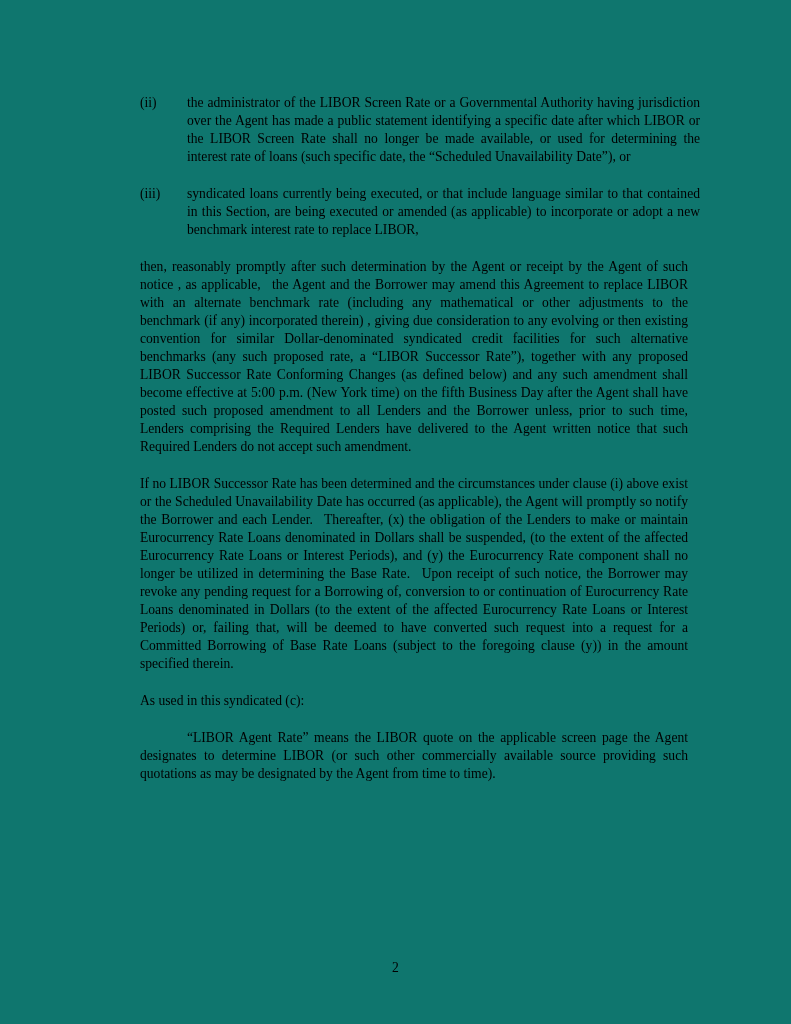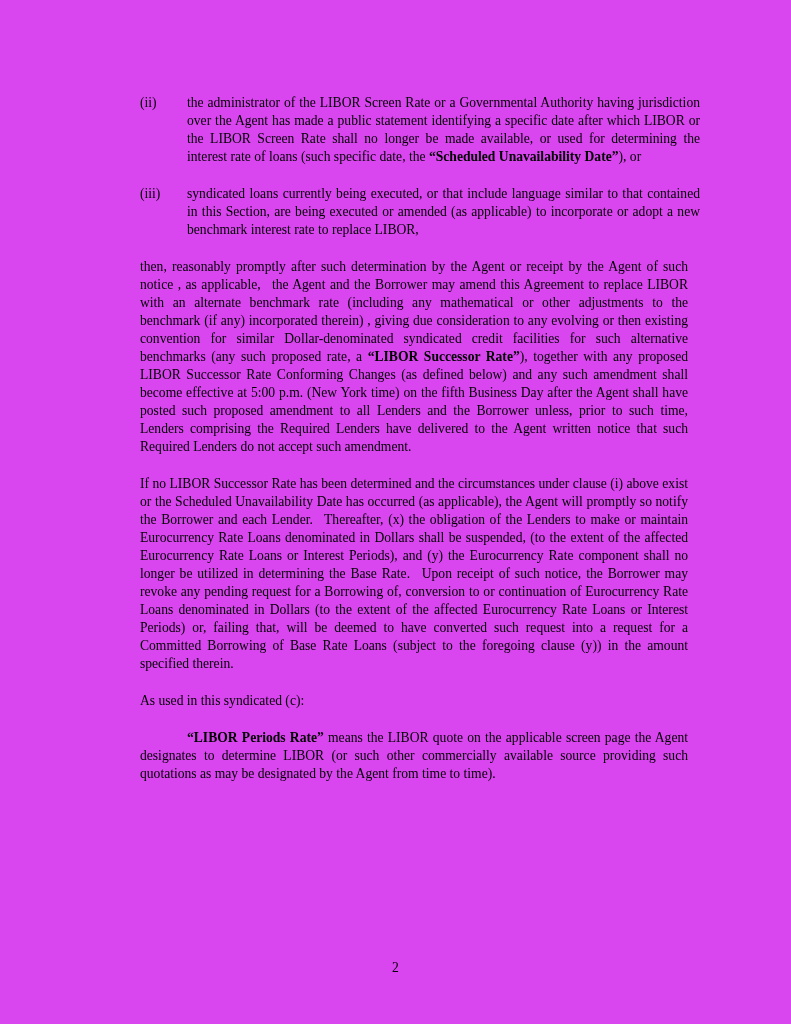--- a/index.html
+++ b/index.html
@@ -4,21 +4,21 @@
 <style>
   html, body {
     margin: 0;
     padding: 0;
     background: #ffffff;
   }
   .page {
     position: relative;
     width: 791px;
     height: 1024px;
-    background: #d946ef;
+    background: #0f766e;
     font-family: "Liberation Serif", "DejaVu Serif", serif;
     font-size: 13.6px;
     line-height: 18px;
     color: #000000;
     overflow: hidden;
   }
   .content {
     position: absolute;
     left: 140px;
     top: 94px;
@@ -40,21 +40,21 @@
     margin: 0 12px 19px 0;
     text-align: justify;
   }
   .para:last-child {
     margin-bottom: 0;
   }
   .first-indent {
     text-indent: 47px;
   }
   b {
-    font-weight: bold;
+    font-weight: normal;
   }
   .page-number {
     position: absolute;
     top: 959px;
     left: 0;
     width: 100%;
     text-align: center;
     font-family: "Liberation Serif", "DejaVu Serif", serif;
     font-size: 13.6px;
     color: #000000;
@@ -76,18 +76,18 @@
       <div class="clause-text">syndicated loans currently being executed, or that include language similar to that contained in this Section, are being executed or amended (as applicable) to incorporate or adopt a new benchmark interest rate to replace LIBOR,</div>
     </section>
 
     <p class="para">then, reasonably promptly after such determination by the Agent or receipt by the Agent of such notice , as applicable,  the Agent and the Borrower may amend this Agreement to replace LIBOR with an alternate benchmark rate (including any mathematical or other adjustments to the benchmark (if any) incorporated therein) , giving due consideration to any evolving or then existing convention for similar Dollar-denominated syndicated credit facilities for such alternative benchmarks (any such proposed rate, a <b>“LIBOR Successor Rate”</b>), together with any proposed LIBOR Successor Rate Conforming Changes (as defined below) and any such amendment shall become effective at 5:00 p.m. (New York time) on the fifth Business Day after the Agent shall have posted such proposed amendment to all Lenders and the Borrower unless, prior to such time, Lenders comprising the Required Lenders have delivered to the Agent written notice that such Required Lenders do not accept such amendment.</p>
 
     <p class="para">If no LIBOR Successor Rate has been determined and the circumstances under clause (i) above exist or the Scheduled Unavailability Date has occurred (as applicable), the Agent will promptly so notify the Borrower and each Lender.  Thereafter, (x) the obligation of the Lenders to make or maintain Eurocurrency Rate Loans denominated in Dollars shall be suspended, (to the extent of the affected Eurocurrency Rate Loans or Interest Periods), and (y) the Eurocurrency Rate component shall no longer be utilized in determining the Base Rate.  Upon receipt of such notice, the Borrower may revoke any pending request for a Borrowing of, conversion to or continuation of Eurocurrency Rate Loans denominated in Dollars (to the extent of the affected Eurocurrency Rate Loans or Interest Periods) or, failing that, will be deemed to have converted such request into a request for a Committed Borrowing of Base Rate Loans (subject to the foregoing clause (y)) in the amount specified therein.</p>
 
 
     <p class="para">As used in this syndicated (c):</p>
 
-    <p class="para first-indent"><b>“LIBOR Periods Rate”</b> means the LIBOR quote on the applicable screen page the Agent designates to determine LIBOR (or such other commercially available source providing such quotations as may be designated by the Agent from time to time).</p>
+    <p class="para first-indent"><b>“LIBOR Agent Rate”</b> means the LIBOR quote on the applicable screen page the Agent designates to determine LIBOR (or such other commercially available source providing such quotations as may be designated by the Agent from time to time).</p>
 
   </main>
 
   <footer class="page-number">2</footer>
 </div>
 
 </body></html>

